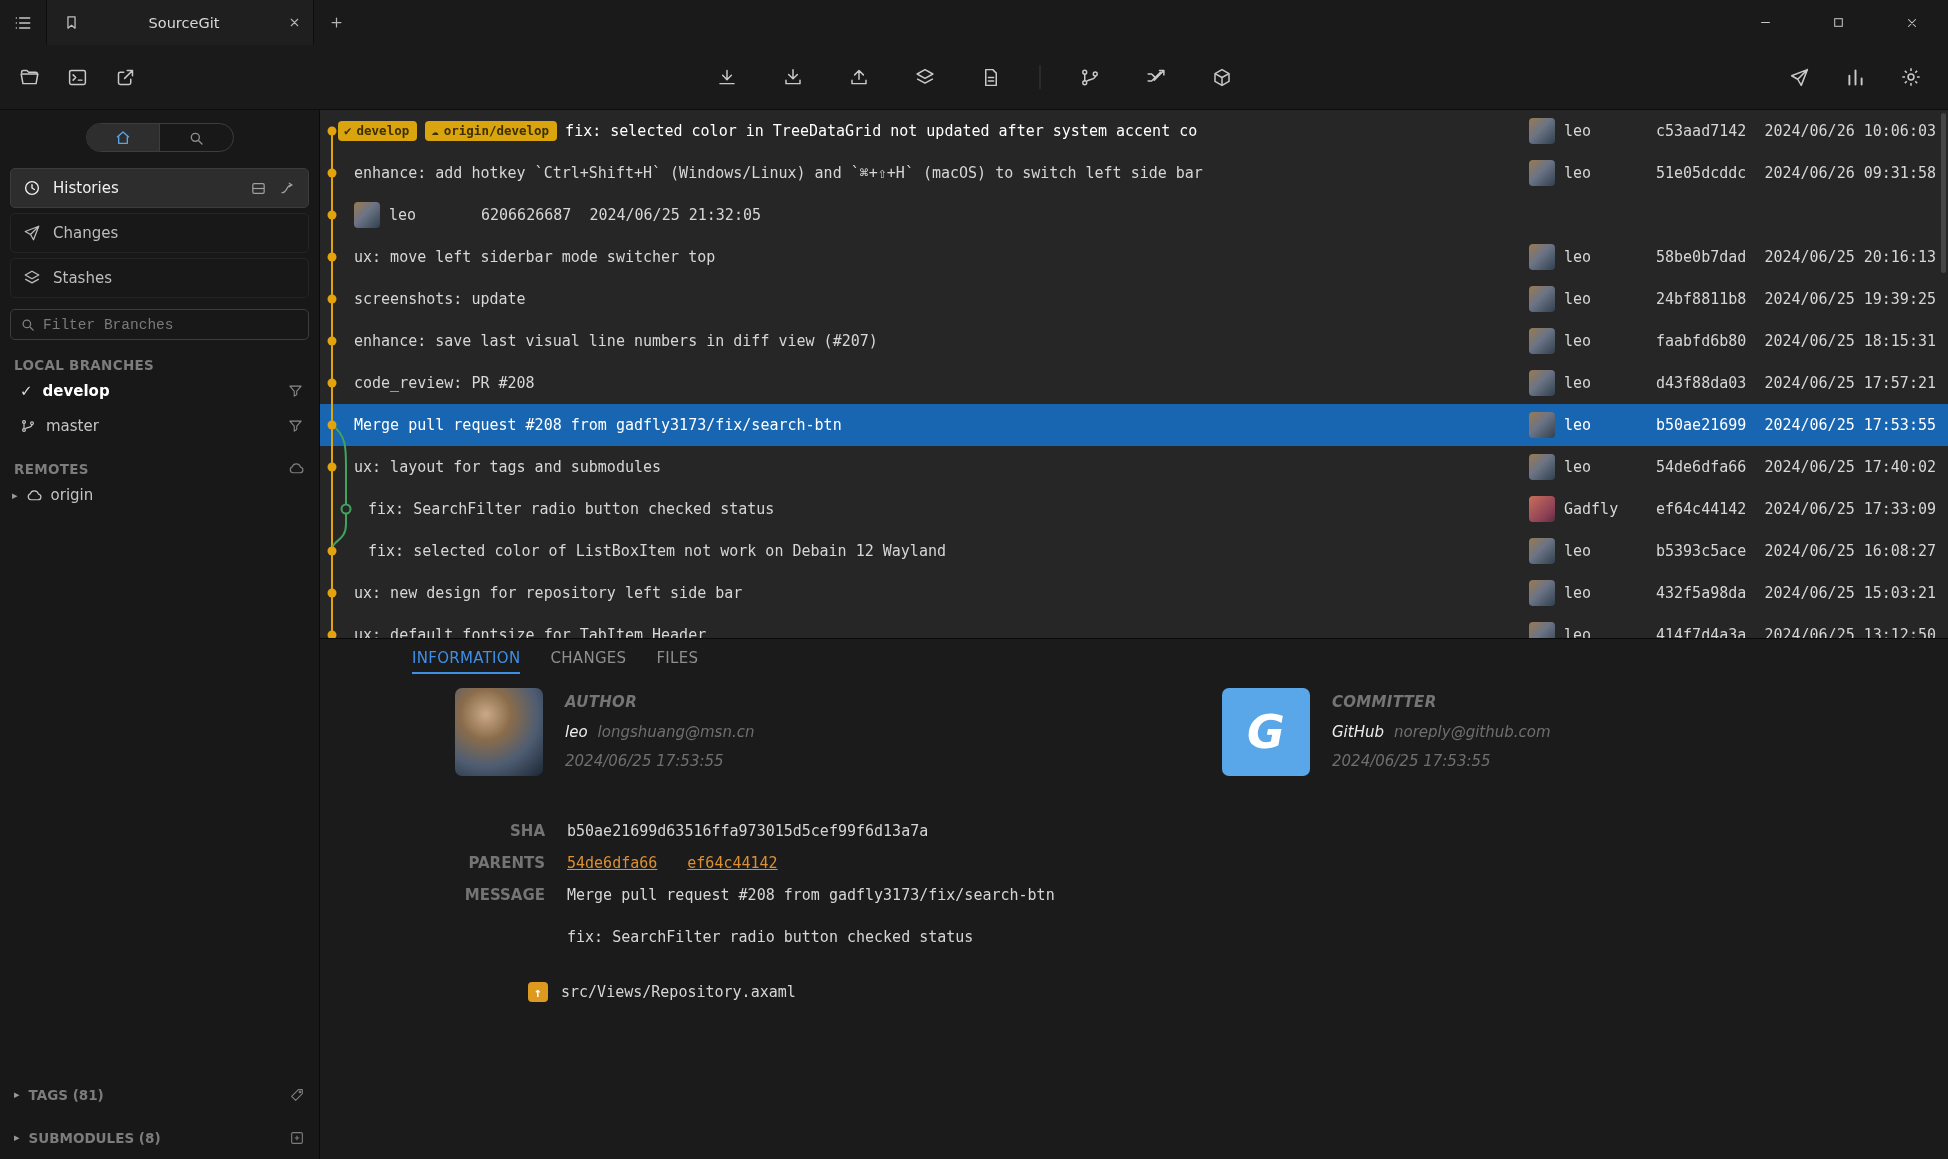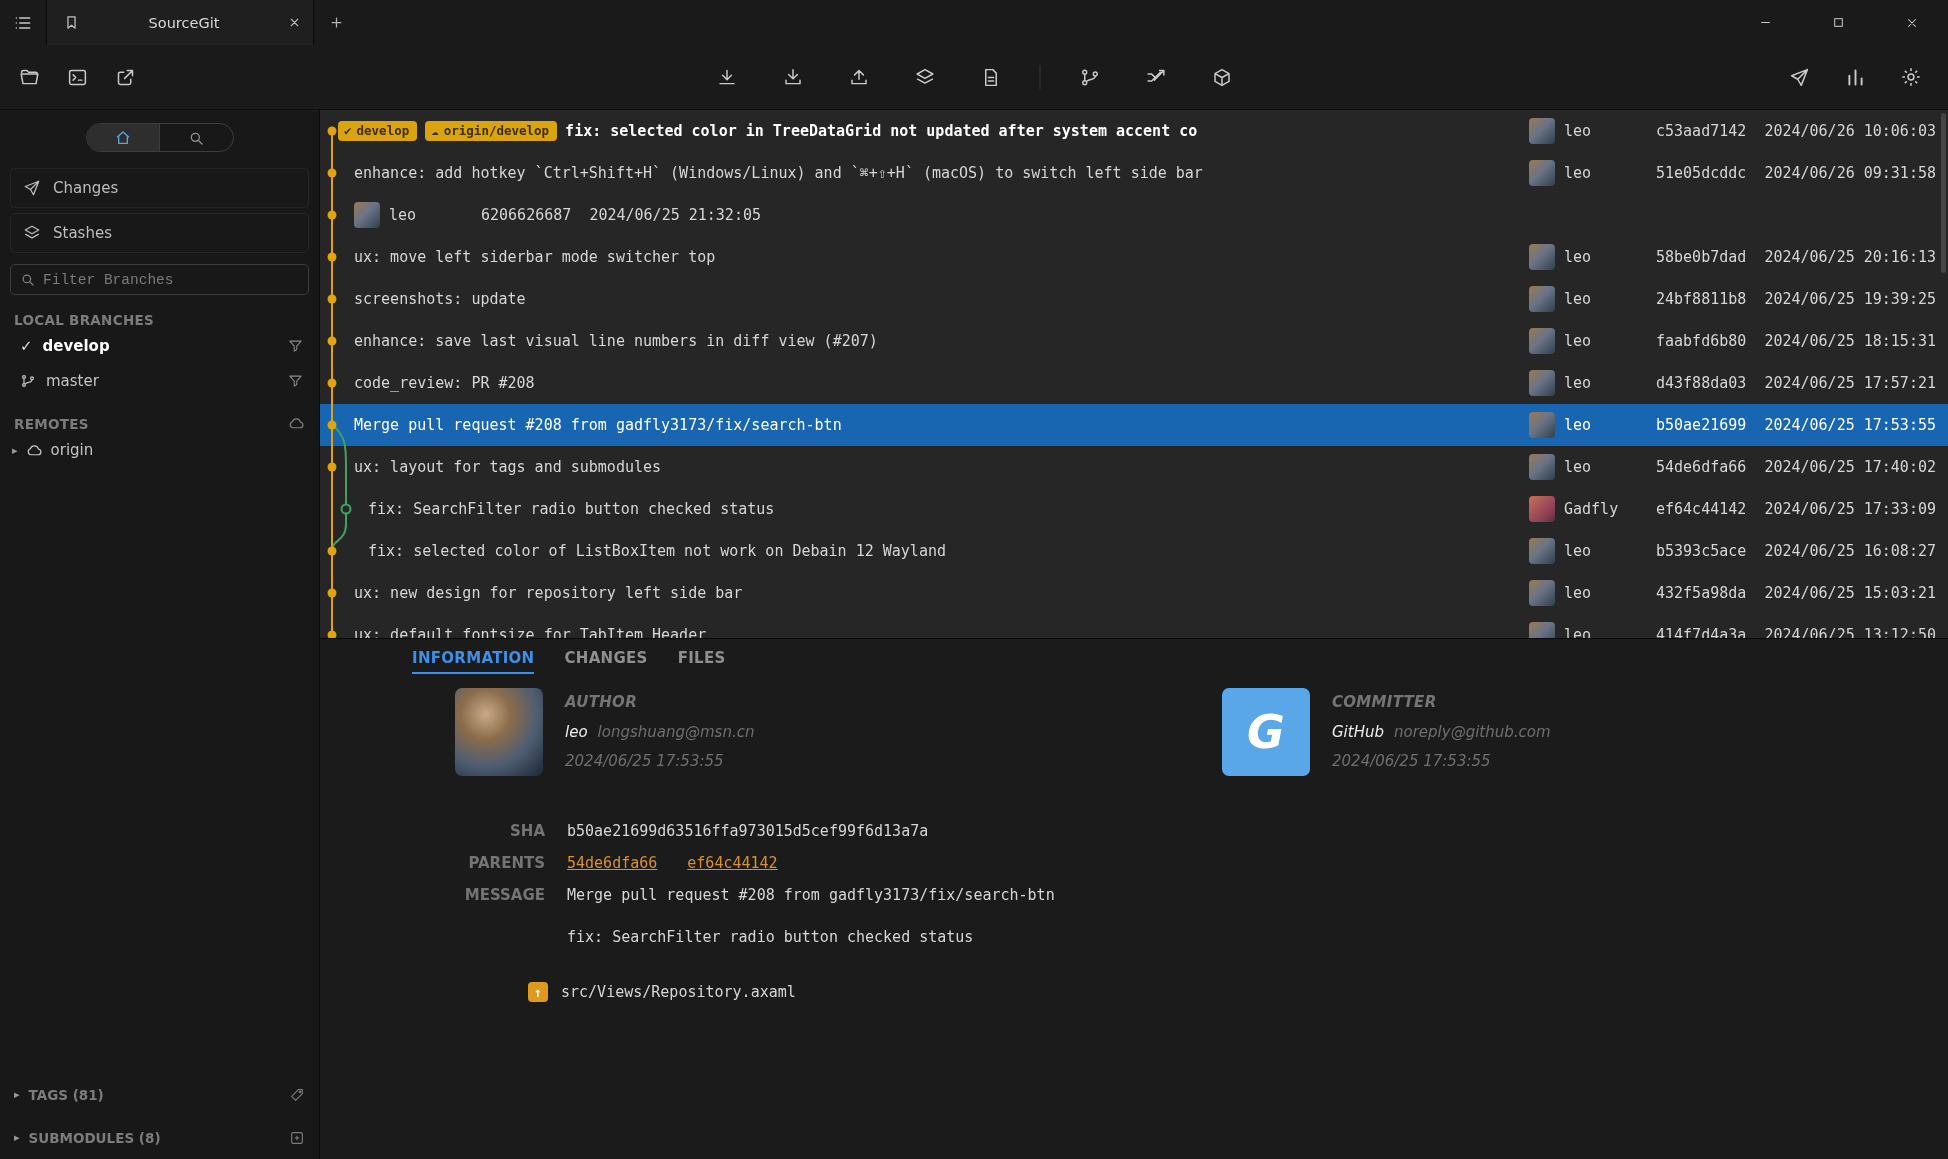--- a/index.html
+++ b/index.html
@@ -59,33 +59,33 @@
   .history { height:528px; flex:none; background:#262626; position:relative; overflow:hidden; }
   .graph-svg { position:absolute; left:0; top:0; z-index:3; pointer-events:none; }
   .scroll-thumb { position:absolute; right:2px; top:3px; width:5px; height:160px; background:#454545; border-radius:3px; z-index:4; }
   .commit-row { height:42px; display:flex; align-items:center; font-family:"DejaVu Sans Mono","DejaVu Sans",monospace; font-size:15px; color:#d6d6d6; padding-right:12px; padding-left:34px; position:relative; z-index:1; }
   .commit-row.indent1 { padding-left:48px; }
   .commit-row.has-badges { padding-left:18px; }
   .commit-row.selected { background:var(--accent,#1865b1); color:#ffffff; }
   .commit-row.selected .msg, .commit-row.selected .author, .commit-row.selected .sha, .commit-row.selected .time { color:#ffffff; }
   .msg-wrap { flex:1; display:flex; align-items:center; gap:8px; overflow:hidden; white-space:nowrap; min-width:0; }
   .msg { overflow:hidden; white-space:nowrap; }
-  .commit-row.bold .msg { font-weight:bold; color:#ffffff; }
+  .commit-row.bold .msg { font-weight:normal; color:#ffffff; }
   .badge { display:inline-flex; align-items:center; gap:5px; background:var(--badge,#d9a40d); color:var(--badge-text,#3d2f00); font-size:12.5px; font-weight:bold; padding:1px 8px 2px 6px; border-radius:4px; flex:none; line-height:17px; }
   .avatar { width:26px; height:26px; border-radius:4px; flex:none; margin-right:9px; }
   .avatar.leo { background:linear-gradient(135deg,#9a7a50 0%,#6b7486 45%,#30404f 100%); }
   .avatar.gadfly { background:linear-gradient(135deg,#c96f5c 0%,#8c4055 70%,#5a2c40 100%); }
   .author { width:92px; flex:none; }
   .sha { width:106px; flex:none; }
   .time { width:174px; flex:none; text-align:right; }
 
   
   .detail { flex:1; background:#1b1b1b; border-top:1px solid #090909; overflow:hidden; }
   .detail-tabs { display:flex; gap:30px; padding:10px 0 0 92px; }
-  .dtab { font-weight:bold; font-size:15px; color:#8f8f8f; padding-bottom:5px; letter-spacing:.3px; border-bottom:2px solid transparent; }
+  .dtab { font-weight:normal; font-size:15px; color:#8f8f8f; padding-bottom:5px; letter-spacing:.3px; border-bottom:2px solid transparent; }
   .dtab.active { color:var(--tab-active,#3e8fe8); border-bottom-color:var(--tab-active,#3e8fe8); }
   .people-row { display:flex; margin:14px 0 0 135px;font-style:italic; }
   .person { display:flex; gap:22px; }
   .person.author-block { width:767px; }
   .p-avatar { width:88px; height:88px; border-radius:7px; flex:none; }
   .p-avatar.photo { background:radial-gradient(circle at 35% 30%, #caa987 0%, #8a6c4b 30%, #4e5d72 62%, #1b2734 100%); }
   .p-avatar.github { background:var(--committer-avatar,#59a7e9); color:#ffffff; display:flex; align-items:center; justify-content:center; font-size:46px; font-weight:bold; }
   .p-info { display:flex; flex-direction:column; justify-content:space-between; padding:5px 0 6px; }
   .p-label { color:#757575; font-weight:bold; font-size:15px; letter-spacing:.3px; }
   .p-nameline { display:flex; align-items:baseline; gap:10px; }
@@ -251,20 +251,37 @@
           </div>
         <div class="mode-btn">
             <svg width="16" height="16" viewBox="0 0 24 24" fill="none" stroke="currentColor" stroke-width="2" stroke-linecap="round">
               <circle cx="11" cy="11" r="6"></circle>
               <path d="M16.5 16.5L21 21"></path>
             </svg>
           </div>
       </div>
 
       <div class="side-nav">
+        <div class="nav-item active">
+          <svg width="18" height="18" viewBox="0 0 24 24" fill="none" stroke="currentColor" stroke-width="1.8" stroke-linecap="round">
+              <circle cx="12" cy="12" r="8.5"></circle>
+              <path d="M12 7.5V12l3.2 2"></path>
+            </svg>
+          <span class="nav-label">Histories</span>
+          <span class="nav-mini">
+            <svg width="17" height="17" viewBox="0 0 24 24" fill="none" stroke="currentColor" stroke-width="1.7">
+                <rect x="4" y="5" width="16" height="14" rx="2"></rect>
+                <path d="M4 12h16"></path>
+              </svg>
+            <svg width="17" height="17" viewBox="0 0 24 24" fill="none" stroke="currentColor" stroke-width="1.7" stroke-linecap="round">
+                <path d="M4 18c8 0 6-11 14-11"></path>
+                <path d="M14.5 4.5L18 7l-3.5 2.5"></path>
+              </svg>
+          </span>
+        </div>
         <div class="nav-item">
           <svg width="18" height="18" viewBox="0 0 24 24" fill="none" stroke="currentColor" stroke-width="1.7" stroke-linejoin="round">
               <path d="M21 3L10 14M21 3l-7 18-4-7-7-4 18-7z"></path>
             </svg>
           <span class="nav-label">Changes</span>
         </div>
         <div class="nav-item">
           <svg width="18" height="18" viewBox="0 0 24 24" fill="none" stroke="currentColor" stroke-width="1.7" stroke-linejoin="round">
               <path d="M12 3l9 5-9 5-9-5 9-5z"></path>
               <path d="M3 13.5l9 5 9-5"></path>

